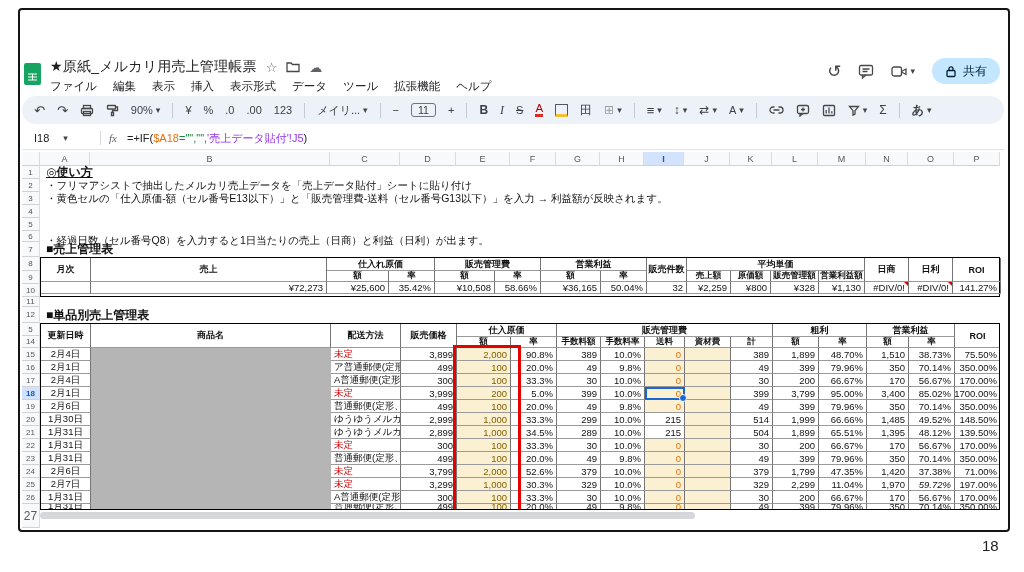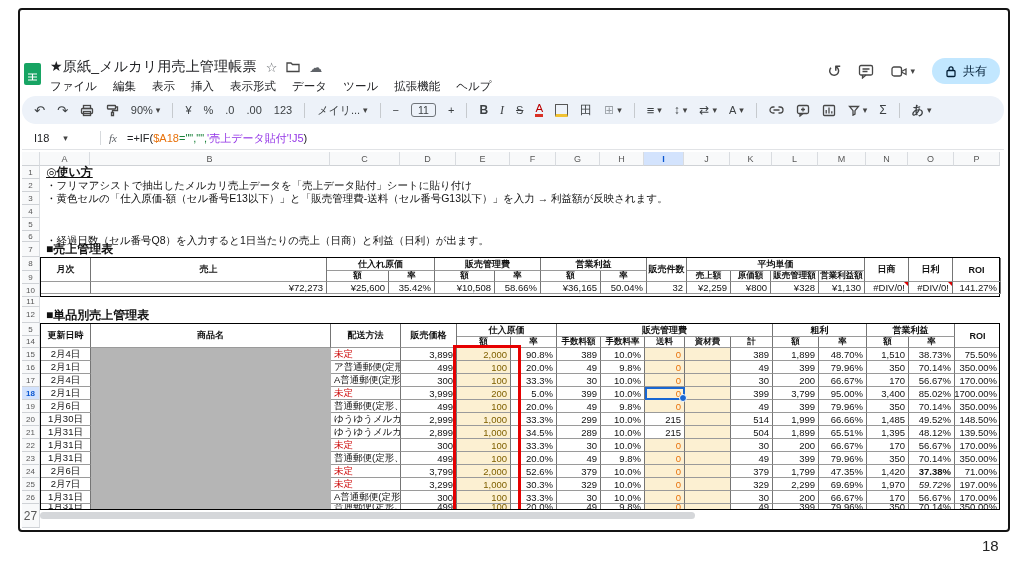--- a/index.html
+++ b/index.html
@@ -479,35 +479,35 @@
       <div class="gc gd-r cream olive" style="grid-area: 12 / 5 / 13 / 6;">2,000</div>
       <div class="gc gd-r" style="grid-area: 12 / 6 / 13 / 7;">52.6%</div>
       <div class="gc gd-r" style="grid-area: 12 / 7 / 13 / 8;">379</div>
       <div class="gc gd-r" style="grid-area: 12 / 8 / 13 / 9;">10.0%</div>
       <div class="gc gd-r cream orange" style="grid-area: 12 / 9 / 13 / 10;">0</div>
       <div class="gc gd-r cream" style="grid-area: 12 / 10 / 13 / 11;"></div>
       <div class="gc gd-r" style="grid-area: 12 / 11 / 13 / 12;">379</div>
       <div class="gc gd-r" style="grid-area: 12 / 12 / 13 / 13;">1,799</div>
       <div class="gc gd-r" style="grid-area: 12 / 13 / 13 / 14;">47.35%</div>
       <div class="gc gd-r" style="grid-area: 12 / 14 / 13 / 15;">1,420</div>
-      <div class="gc gd-r" style="grid-area: 12 / 15 / 13 / 16; font-weight: bold;">37.38%</div>
+      <div class="gc gd-r" style="grid-area: 12 / 15 / 13 / 16;">37.38%</div>
       <div class="gc gd-r" style="grid-area: 12 / 16 / 13 / 17;">71.00%</div>
       <div class="gc gd-c" style="grid-area: 13 / 1 / 14 / 2;">2月7日</div>
       <div class="gc " style="grid-area: 13 / 2 / 14 / 3;"></div>
       <div class="gc red-t" style="grid-area: 13 / 3 / 14 / 4;">未定</div>
       <div class="gc gd-r" style="grid-area: 13 / 4 / 14 / 5;">3,299</div>
       <div class="gc gd-r cream olive" style="grid-area: 13 / 5 / 14 / 6;">1,000</div>
       <div class="gc gd-r" style="grid-area: 13 / 6 / 14 / 7;">30.3%</div>
       <div class="gc gd-r" style="grid-area: 13 / 7 / 14 / 8;">329</div>
       <div class="gc gd-r" style="grid-area: 13 / 8 / 14 / 9;">10.0%</div>
       <div class="gc gd-r cream orange" style="grid-area: 13 / 9 / 14 / 10;">0</div>
       <div class="gc gd-r cream" style="grid-area: 13 / 10 / 14 / 11;"></div>
       <div class="gc gd-r" style="grid-area: 13 / 11 / 14 / 12;">329</div>
       <div class="gc gd-r" style="grid-area: 13 / 12 / 14 / 13;">2,299</div>
-      <div class="gc gd-r" style="grid-area: 13 / 13 / 14 / 14;">69.69%</div>
+      <div class="gc gd-r" style="grid-area: 13 / 13 / 14 / 14;">11.04%</div>
       <div class="gc gd-r" style="grid-area: 13 / 14 / 14 / 15;">1,970</div>
       <div class="gc gd-r" style="grid-area: 13 / 15 / 14 / 16; font-style: italic;">59.72%</div>
       <div class="gc gd-r" style="grid-area: 13 / 16 / 14 / 17;">197.00%</div>
       <div class="gc gd-c" style="grid-area: 14 / 1 / 15 / 2;">1月31日</div>
       <div class="gc " style="grid-area: 14 / 2 / 15 / 3;"></div>
       <div class="gc " style="grid-area: 14 / 3 / 15 / 4;">A普通郵便(定形、定形</div>
       <div class="gc gd-r" style="grid-area: 14 / 4 / 15 / 5;">300</div>
       <div class="gc gd-r cream olive" style="grid-area: 14 / 5 / 15 / 6;">100</div>
       <div class="gc gd-r" style="grid-area: 14 / 6 / 15 / 7;">33.3%</div>
       <div class="gc gd-r" style="grid-area: 14 / 7 / 15 / 8;">30</div>

